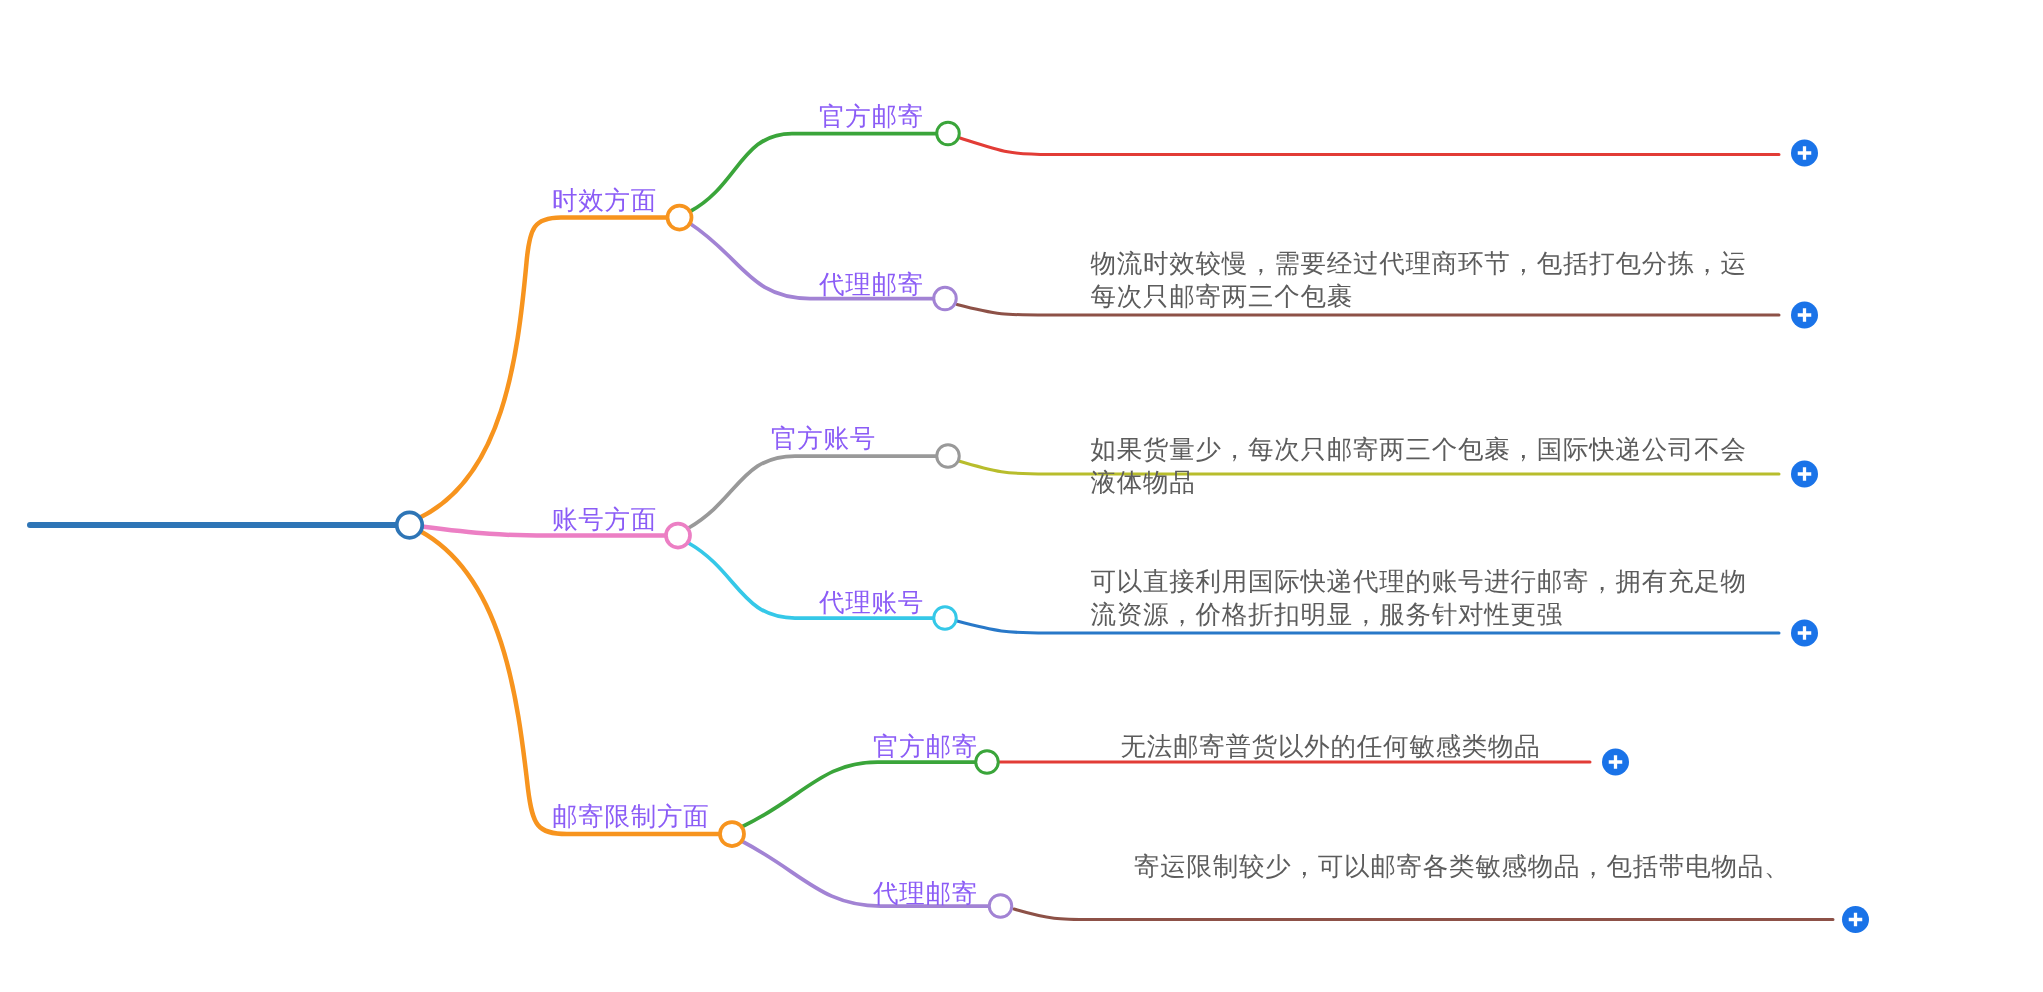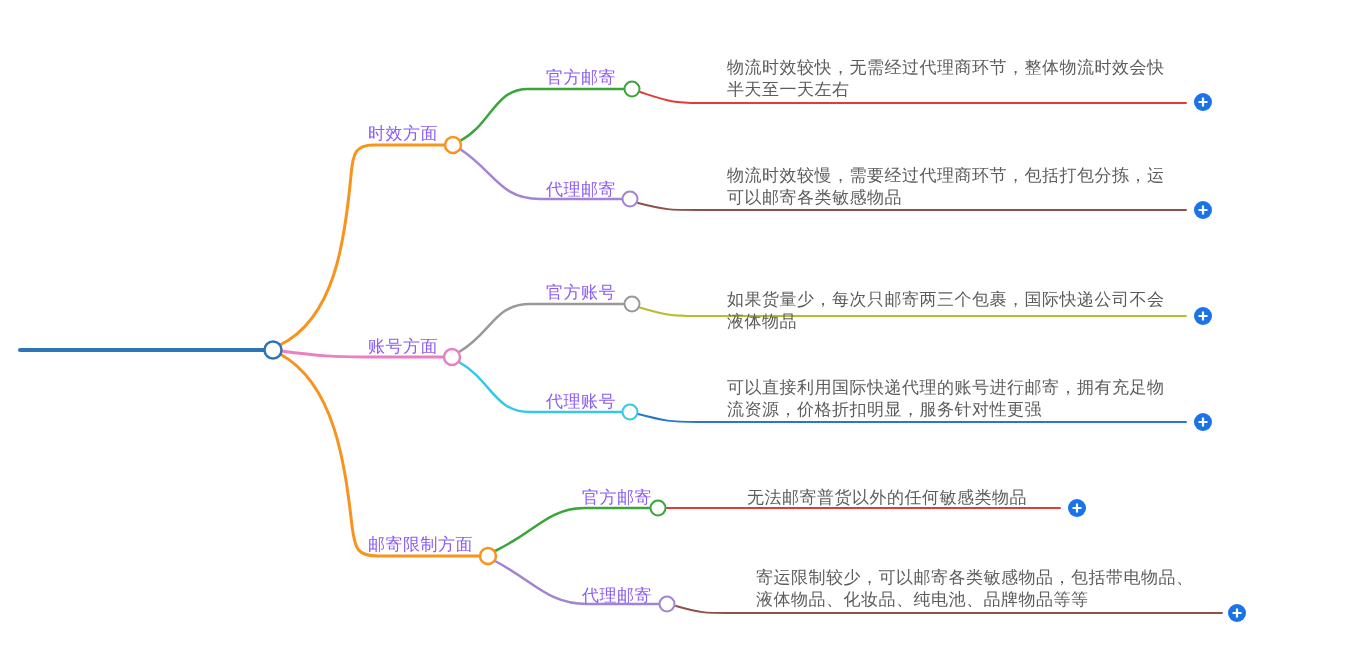--- a/index.html
+++ b/index.html
@@ -62,47 +62,42 @@
     <circle cx="667" cy="604" r="7.5" stroke-width="2" stroke="#a283d4"></circle>
   </svg>
 
 
   <div class="label branch-label" style="left:368px;top:122px">时效方面</div>
   <div class="label branch-label" style="left:368px;top:335px">账号方面</div>
   <div class="label branch-label" style="left:368px;top:533px">邮寄限制方面</div>
 
   <div class="label child-label" style="left:546px;top:66px">官方邮寄</div>
   <div class="label child-label" style="left:546px;top:178px">代理邮寄</div>
-  <div class="label child-label" style="left:546px;top:281px">官方账号</div>
+  <div class="label child-label" style="left:514px;top:281px">官方账号</div>
   <div class="label child-label" style="left:546px;top:390px">代理账号</div>
   <div class="label child-label" style="left:582px;top:486px">官方邮寄</div>
   <div class="label child-label" style="left:582px;top:584px">代理邮寄</div>
 
-  <div class="leaf" style="left:727px;top:57px">
-    <div>物流时效较快，无需经过代理商环节，整体物流时效会快</div>
-    <div>半天至一天左右</div>
-  </div>
   <div class="leaf" style="left:727px;top:165px">
     <div>物流时效较慢，需要经过代理商环节，包括打包分拣，运</div>
-    <div>可以邮寄各类敏感物品</div>
+    <div>每次只邮寄两三个包裹</div>
   </div>
   <div class="leaf" style="left:727px;top:289px">
     <div>如果货量少，每次只邮寄两三个包裹，国际快递公司不会</div>
     <div>液体物品</div>
   </div>
   <div class="leaf" style="left:727px;top:377px">
     <div>可以直接利用国际快递代理的账号进行邮寄，拥有充足物</div>
     <div>流资源，价格折扣明显，服务针对性更强</div>
   </div>
   <div class="leaf" style="left:747px;top:487px">
     <div>无法邮寄普货以外的任何敏感类物品</div>
   </div>
   <div class="leaf" style="left:756px;top:567px">
     <div>寄运限制较少，可以邮寄各类敏感物品，包括带电物品、</div>
-    <div>液体物品、化妆品、纯电池、品牌物品等等</div>
   </div>
 
   <svg class="plus" style="left:1193px;top:92px" viewBox="0 0 20 20">
     <circle cx="10" cy="10" r="9" fill="#1a73e8"></circle>
     <path d="M5.5 10 H14.5 M10 5.5 V14.5" stroke="#ffffff" stroke-width="2.2" fill="none"></path>
   </svg>
   <svg class="plus" style="left:1193px;top:200px" viewBox="0 0 20 20">
     <circle cx="10" cy="10" r="9" fill="#1a73e8"></circle>
     <path d="M5.5 10 H14.5 M10 5.5 V14.5" stroke="#ffffff" stroke-width="2.2" fill="none"></path>
   </svg>

